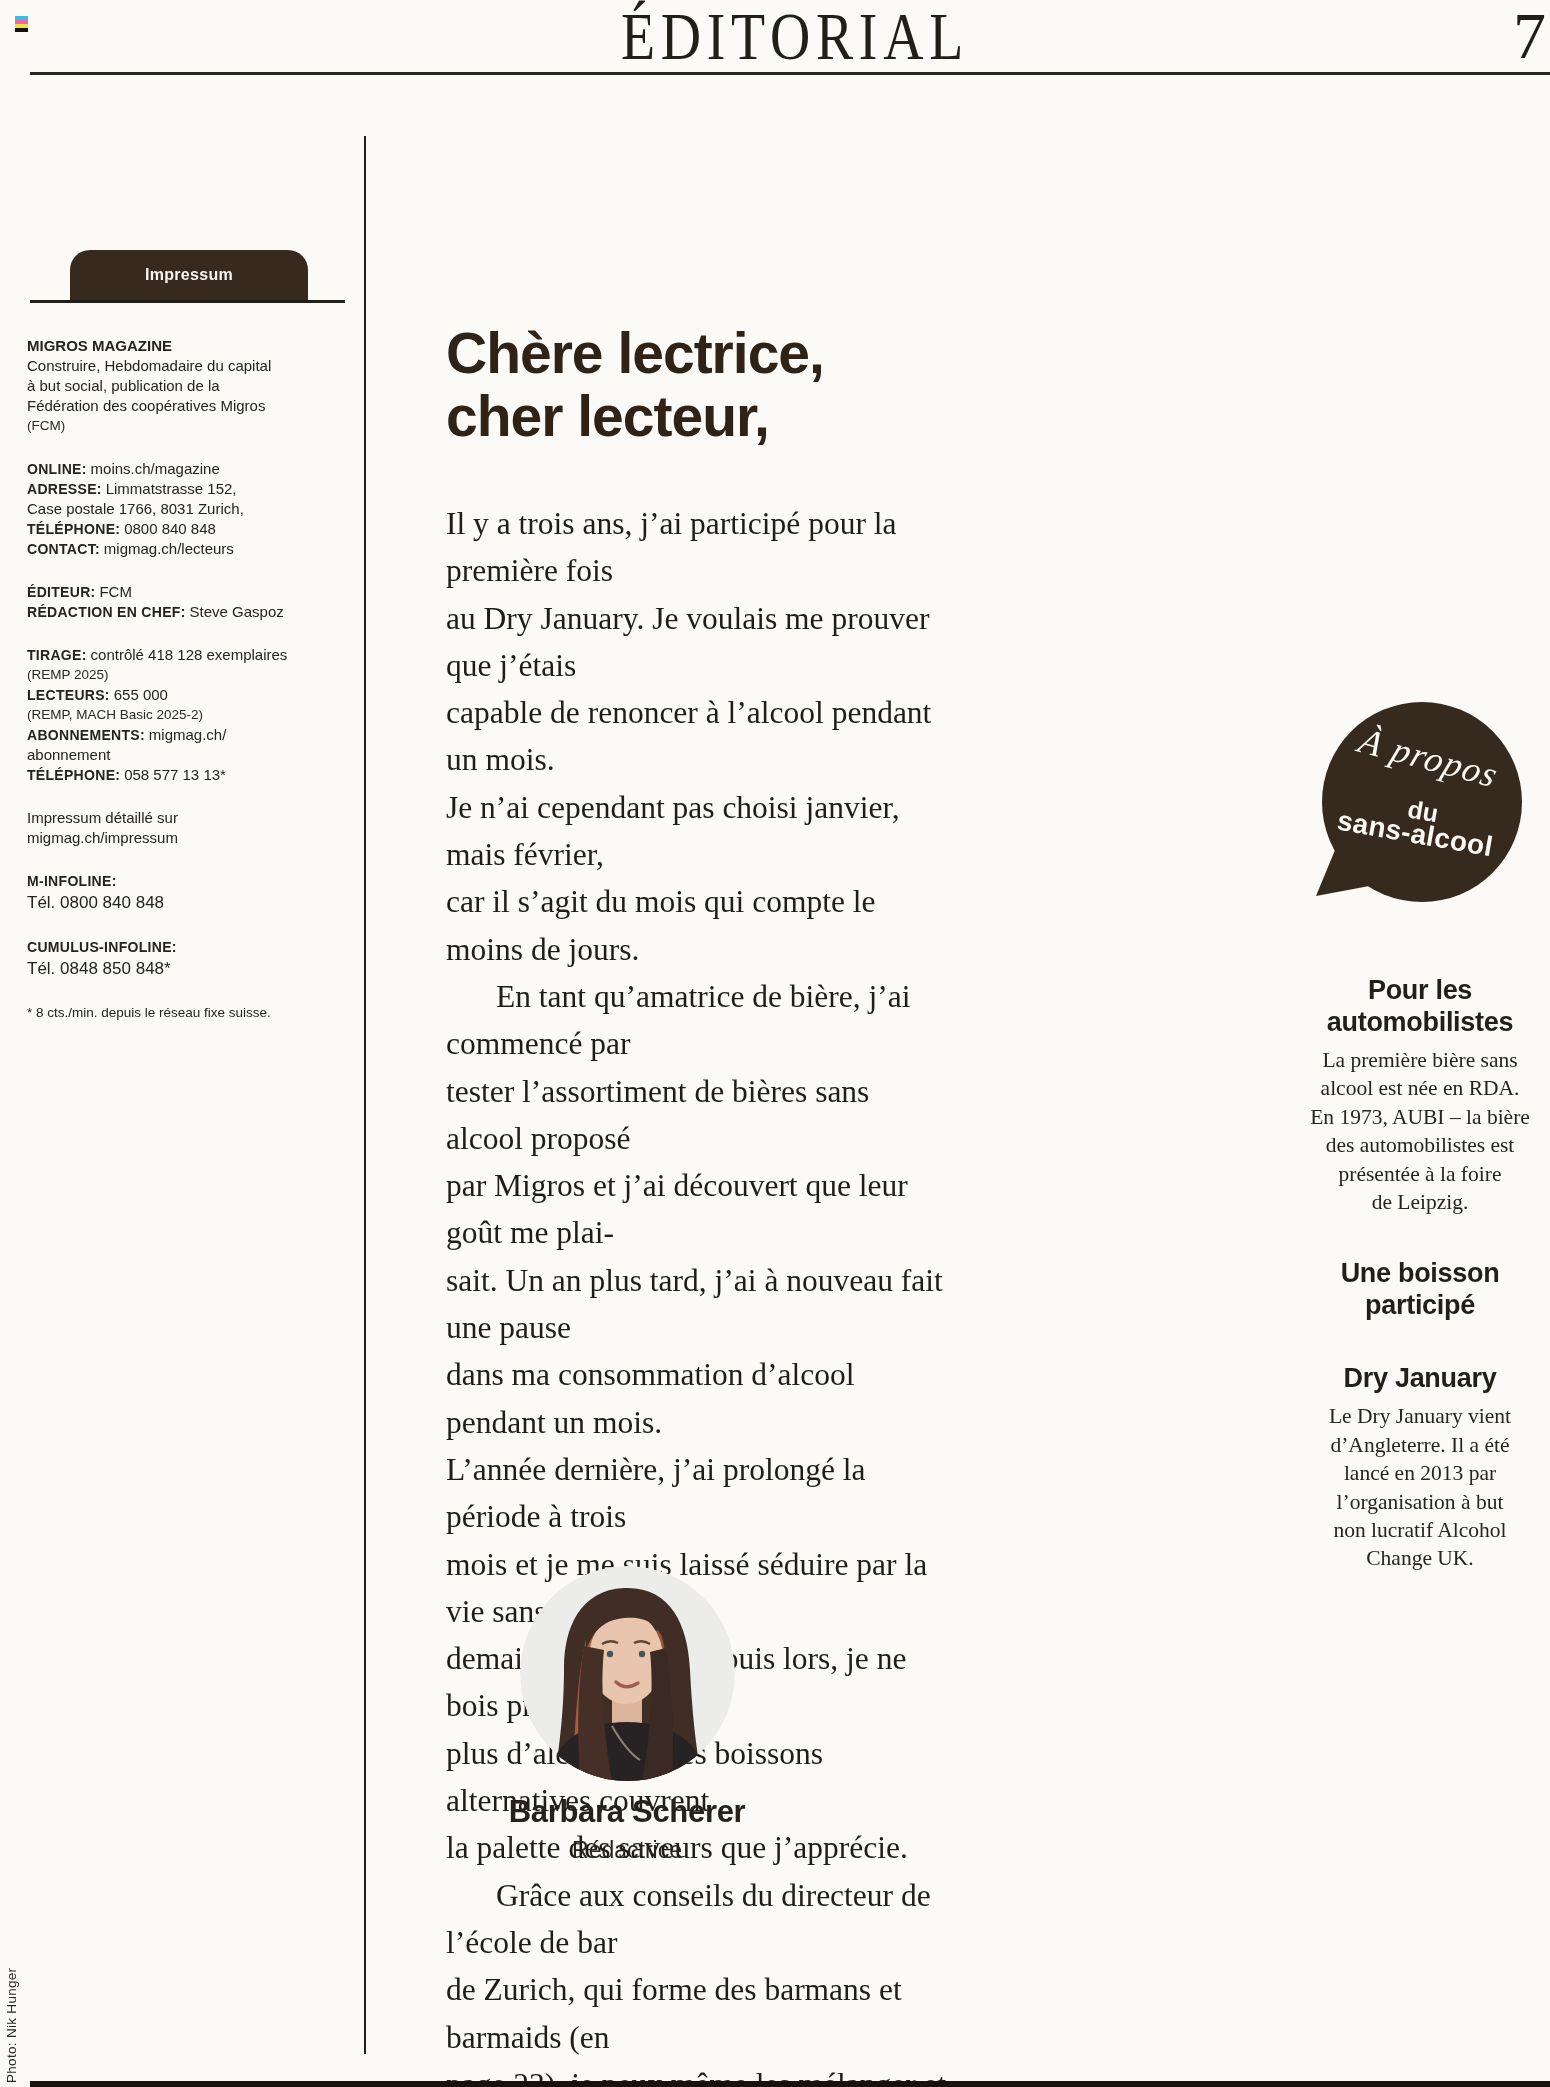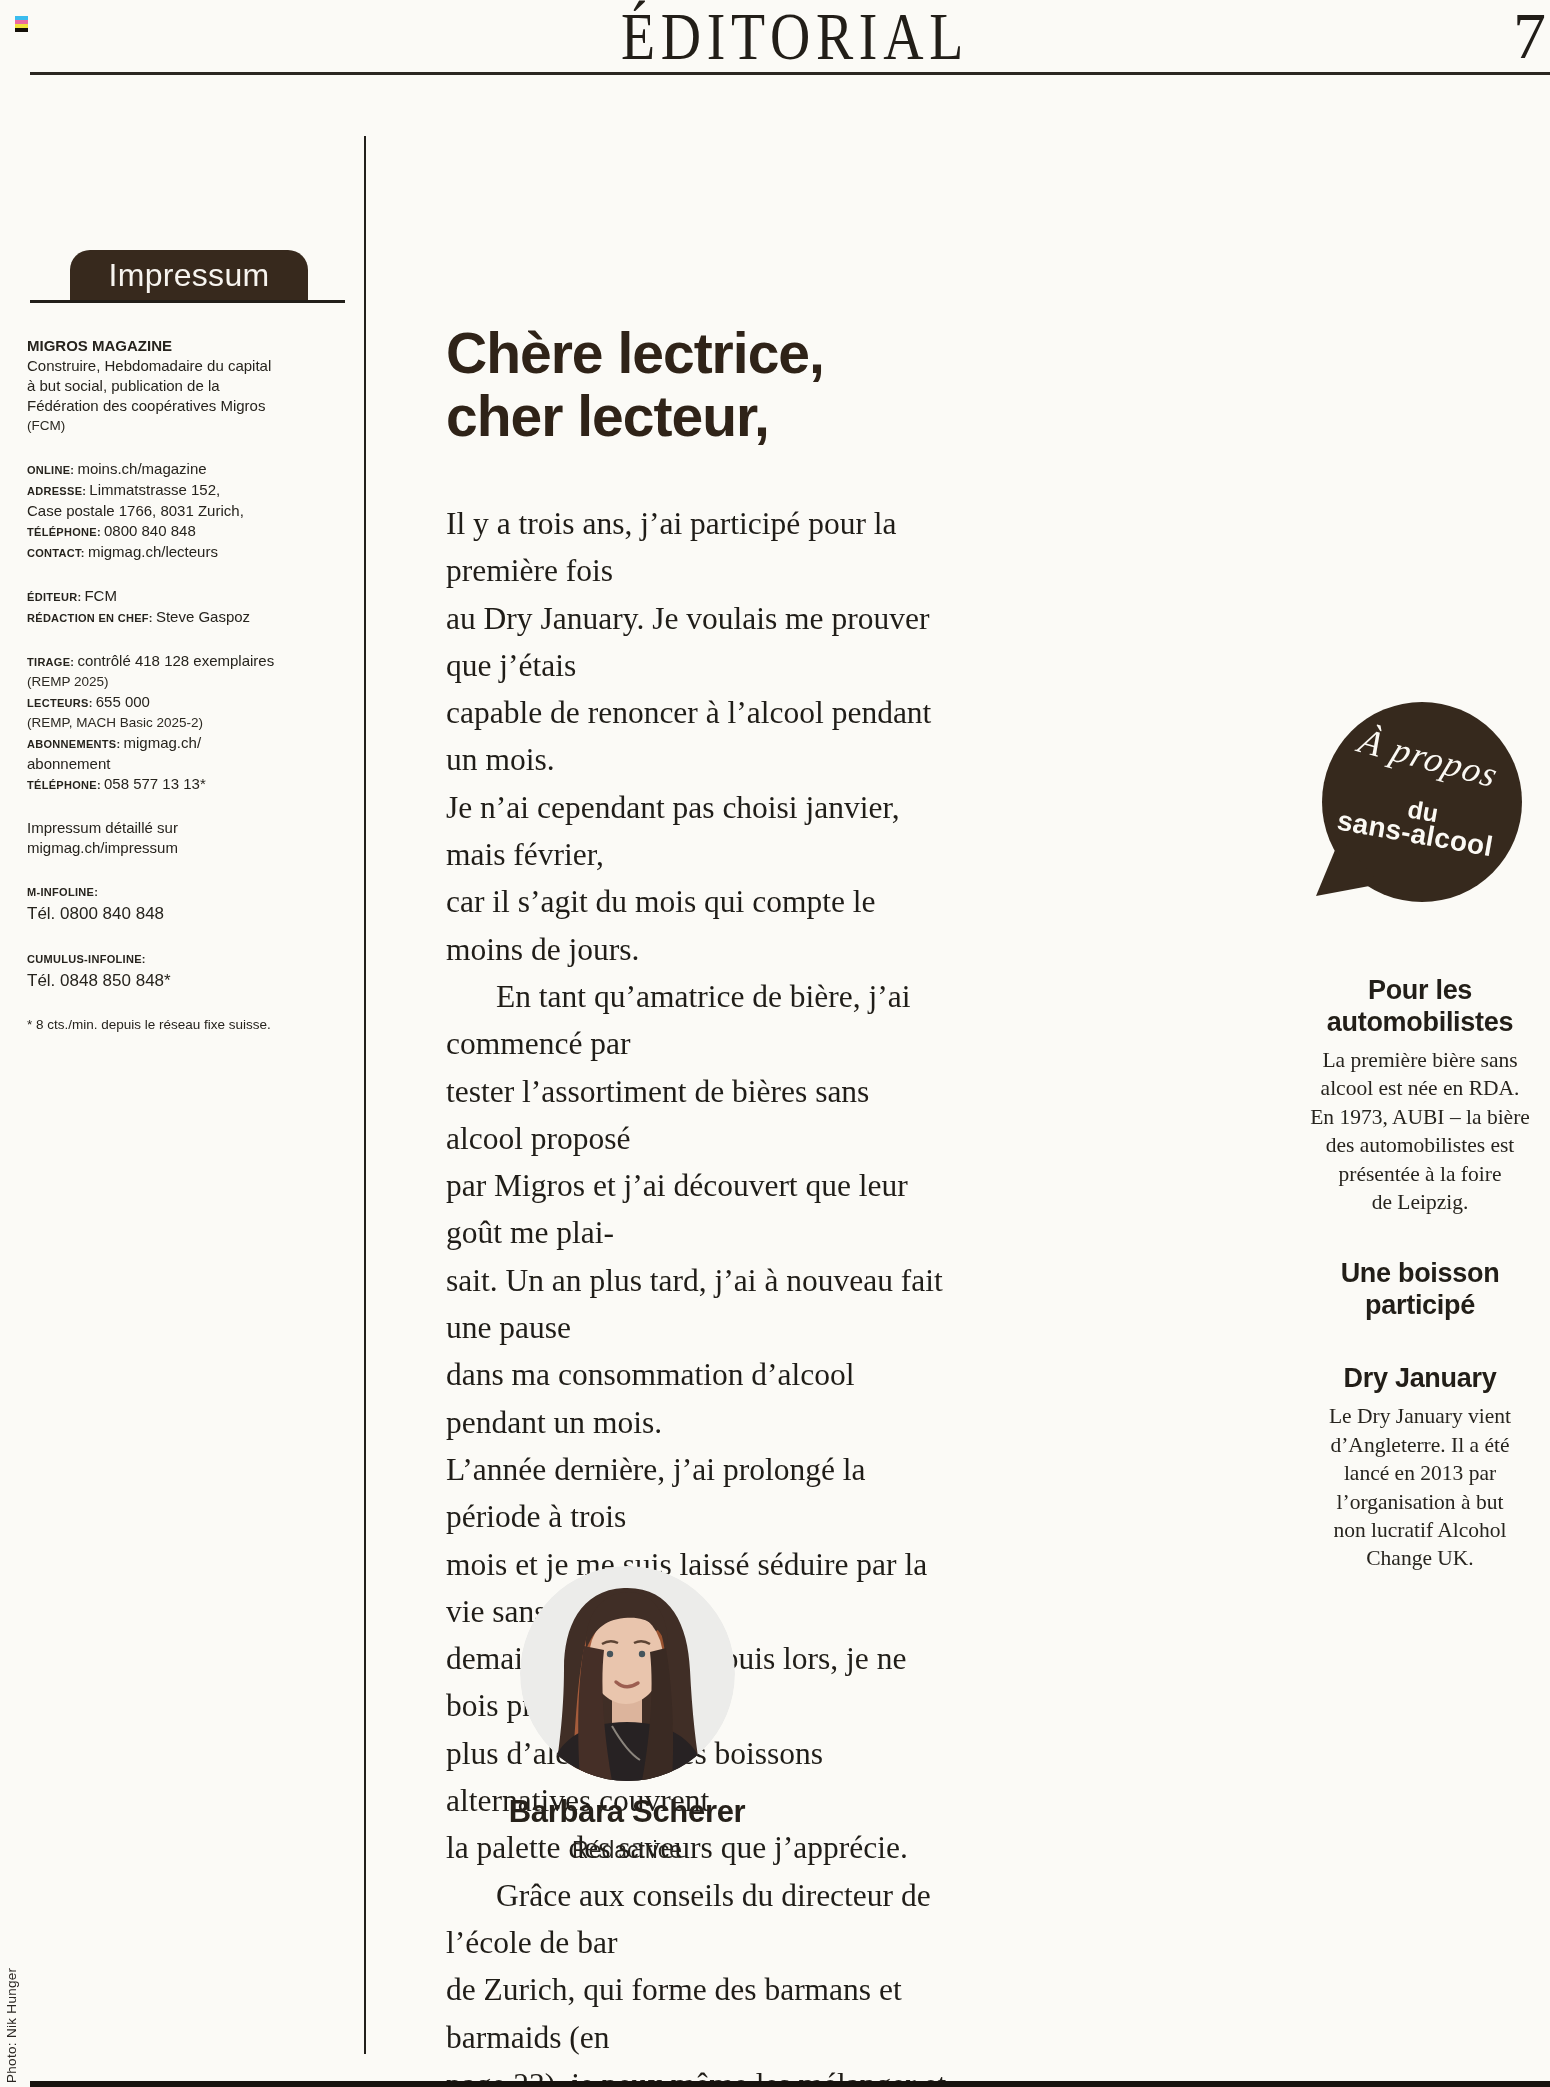--- a/index.html
+++ b/index.html
@@ -29,25 +29,25 @@
 
   
   .divider{left:364px;top:136px;width:2px;height:1918px;background:#23201b;}
 
   
   .impressum{left:27px;top:250px;width:318px;}
   .imp-tab{
     margin-left:43px;width:238px;height:50px;border-radius:20px 20px 0 0;
     background:#37291d;display:flex;align-items:center;justify-content:center;
   }
-  .imp-tab span{color:#f7f4ef;font-size:32px;font-weight:400;letter-spacing:.3px;}
+  .imp-tab span{color:#f7f4ef;font-size:16px;font-weight:700;letter-spacing:.3px;}
   .imp-rule{margin-left:3px;height:3px;background:#221f1a;}
   .imp-body{padding-top:33px;font-size:15px;line-height:20px;color:#26231d;}
   .imp-group{margin-bottom:23px;}
-  .imp-line b{font-size:11px;letter-spacing:.3px;margin-right:.28em;}
+  .imp-line b{font-size:14px;letter-spacing:.3px;margin-right:.28em;}
   .imp-line.bold{font-weight:700;font-size:15px;}
   .imp-line.small{font-size:13.5px;color:#2c2922;}
   .imp-tel{font-size:17px;line-height:23px;}
   .imp-foot{font-size:13.5px;margin-top:3px;}
 
   
   .headline{
     left:446px;top:322px;width:600px;
     font-size:57px;line-height:63px;font-weight:700;letter-spacing:-1px;
     color:#2f2318;

